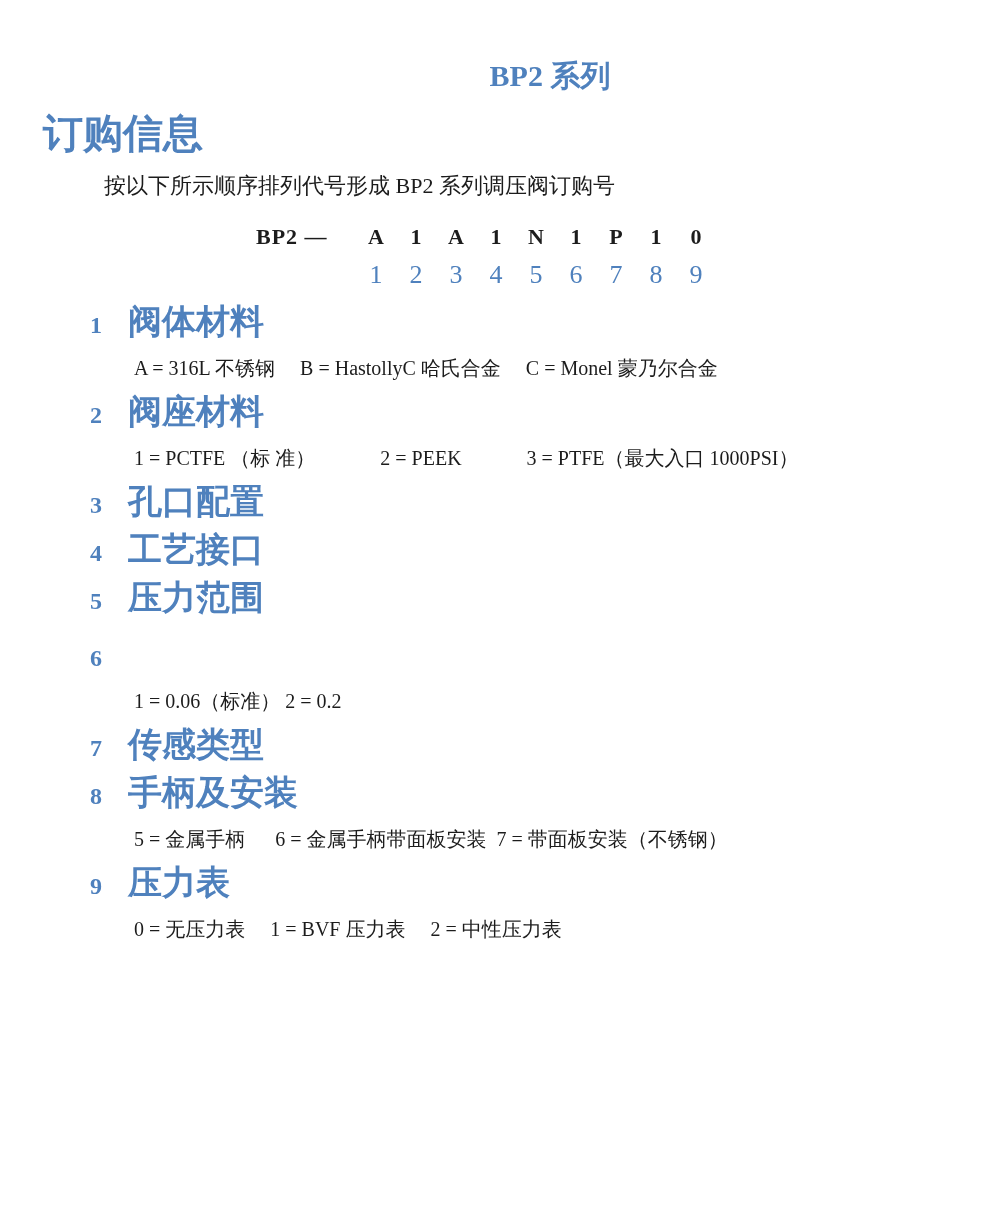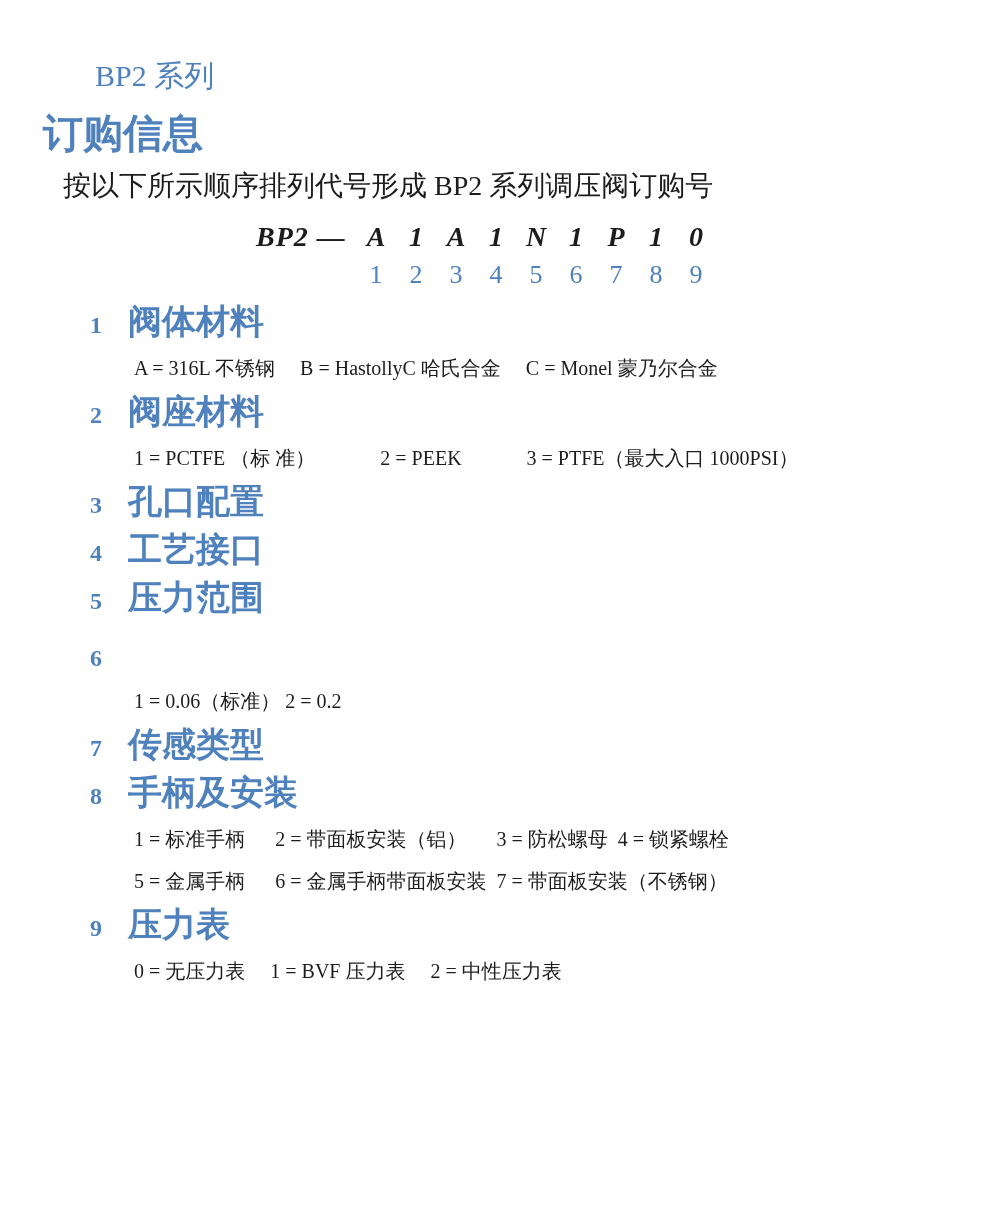--- a/index.html
+++ b/index.html
@@ -6,34 +6,34 @@
   * { box-sizing: border-box; }
   html,body { margin:0; padding:0; }
   body {
     width:1005px; height:1209px; background:#ffffff; overflow:hidden;
     font-family:"Liberation Serif","DejaVu Serif",serif; color:var(--ink);
   }
   .page { position:relative; width:1005px; height:1209px; }
 
   .doc-title {
     margin:57px 0 0 95px; font-size:30px; line-height:38px;
-    font-weight:normal; color:var(--accent);
+    font-weight:bold; color:var(--accent);text-align:center;
   }
   .doc-subtitle {
     margin:20px 0 0 43px; font-size:40px; line-height:38px;
     font-weight:bold; color:var(--accent);
   }
   .intro {
-    margin:19px 0 0 63px; font-size:28px; line-height:28px;
+    margin:19px 0 0 104px; font-size:22px; line-height:28px;
     white-space:pre-wrap;
   }
 
   .code-row {
     display:flex; margin:20px 0 0 256px;
-    font-size:28px; line-height:34px; font-weight:bold;font-style:italic;
+    font-size:22px; line-height:34px; font-weight:bold;
   }
   .code-prefix { width:100px; letter-spacing:1px; }
   .code-cell { width:40px; text-align:center; }
 
   .pos-row {
     display:flex; margin:5px 0 0 256px;
     font-size:26px; line-height:32px; color:var(--accent);
   }
   .pos-spacer { width:100px; }
   .pos-cell { width:40px; text-align:center; }
@@ -139,21 +139,20 @@
       <div class="sec-num">7</div>
       <div class="sec-title">传感类型</div>
     </div>
   </div>
 
   <div class="section">
     <div class="sec-head">
       <div class="sec-num">8</div>
       <div class="sec-title">手柄及安装</div>
     </div>
-    <div class="sec-line">1 = 标准手柄　  2 = 带面板安装（铝）　  3 = 防松螺母  4 = 锁紧螺栓</div>
     <div class="sec-line">5 = 金属手柄　  6 = 金属手柄带面板安装  7 = 带面板安装（不锈钢）</div>
   </div>
 
   <div class="section">
     <div class="sec-head">
       <div class="sec-num">9</div>
       <div class="sec-title">压力表</div>
     </div>
     <div class="sec-line">0 = 无压力表　 1 = BVF 压力表　 2 = 中性压力表</div>
   </div>

